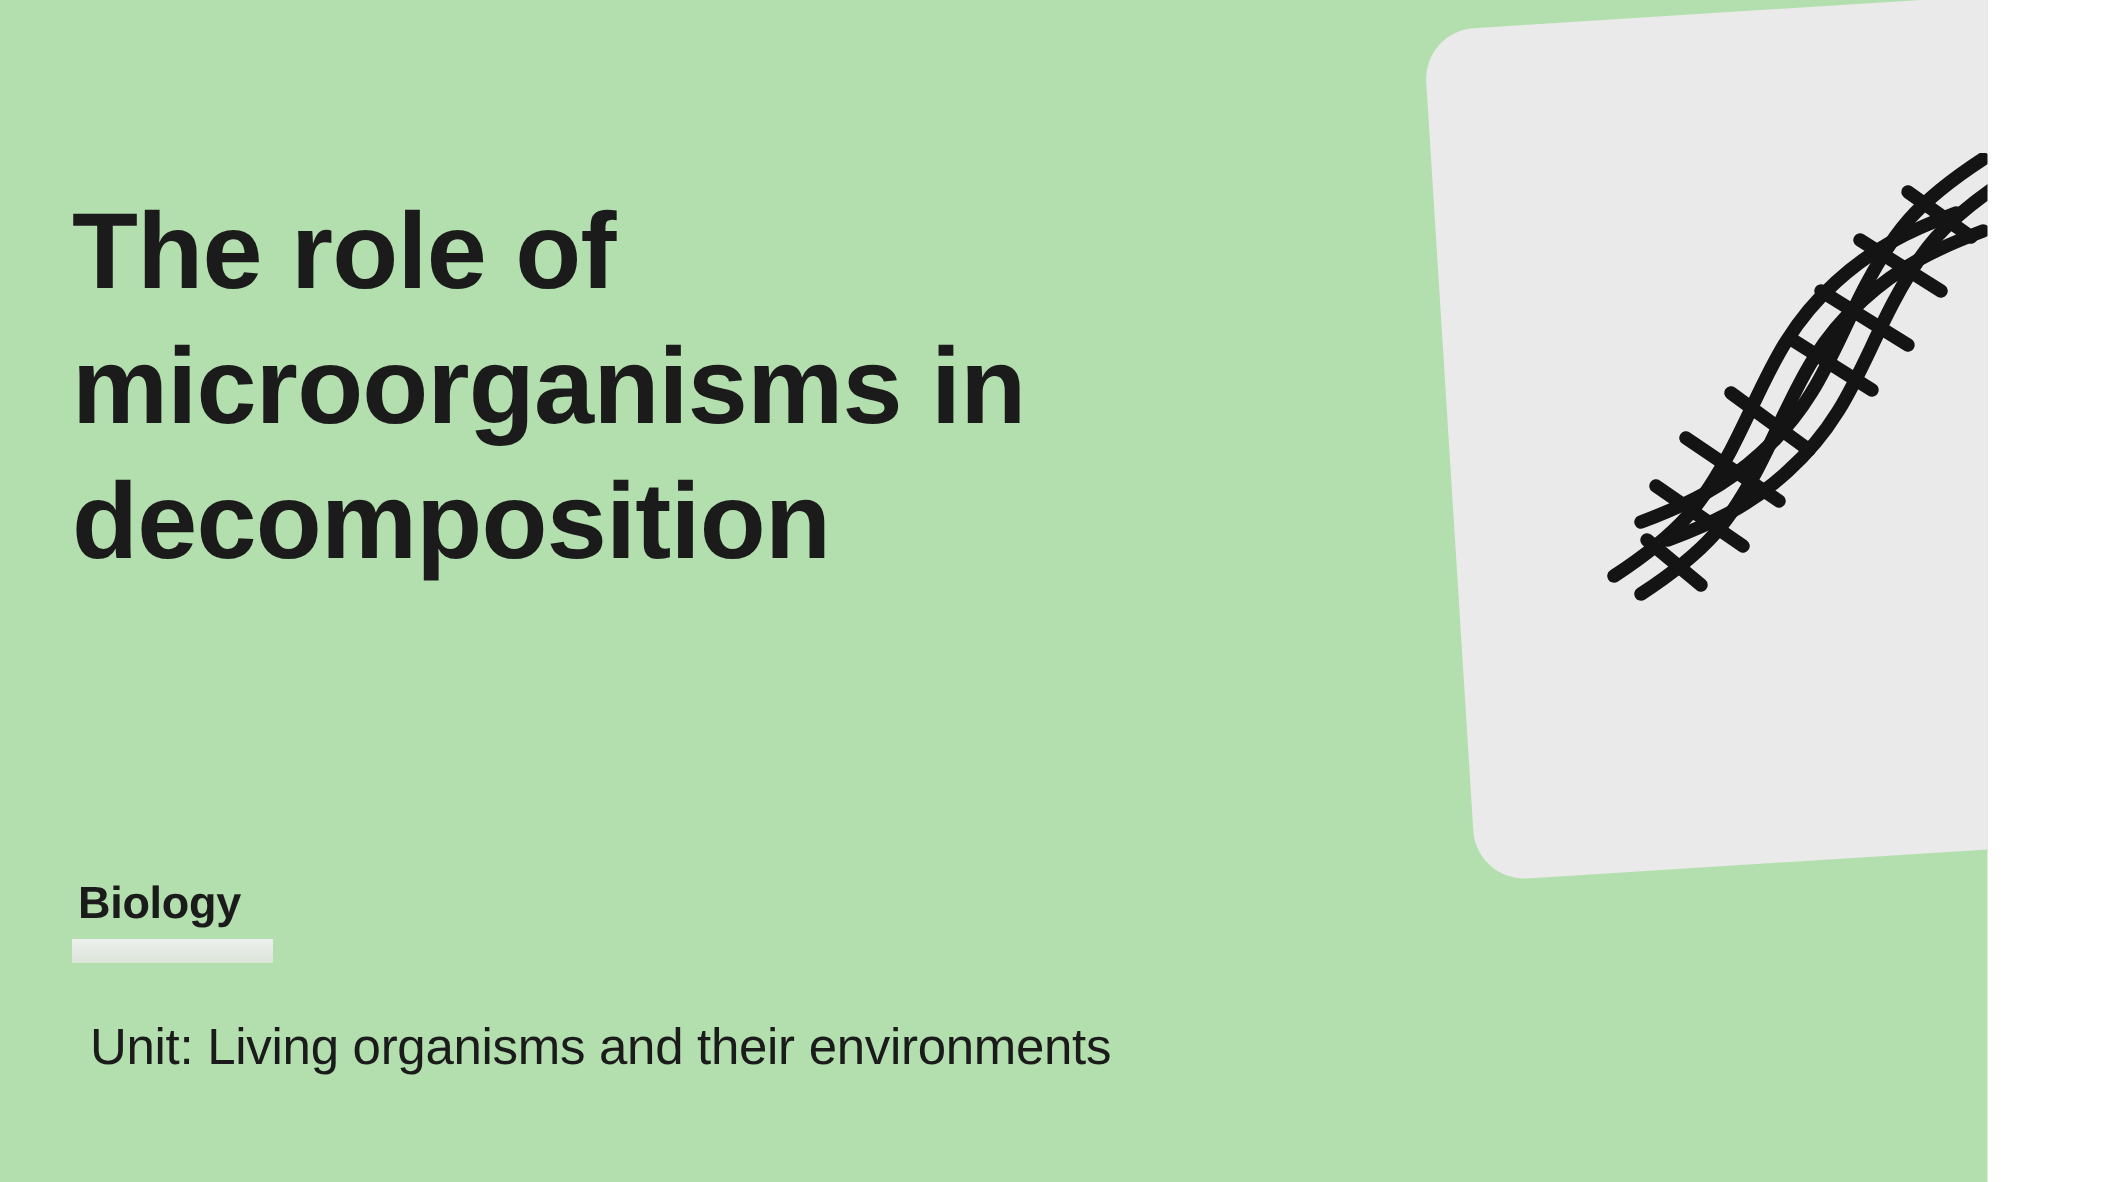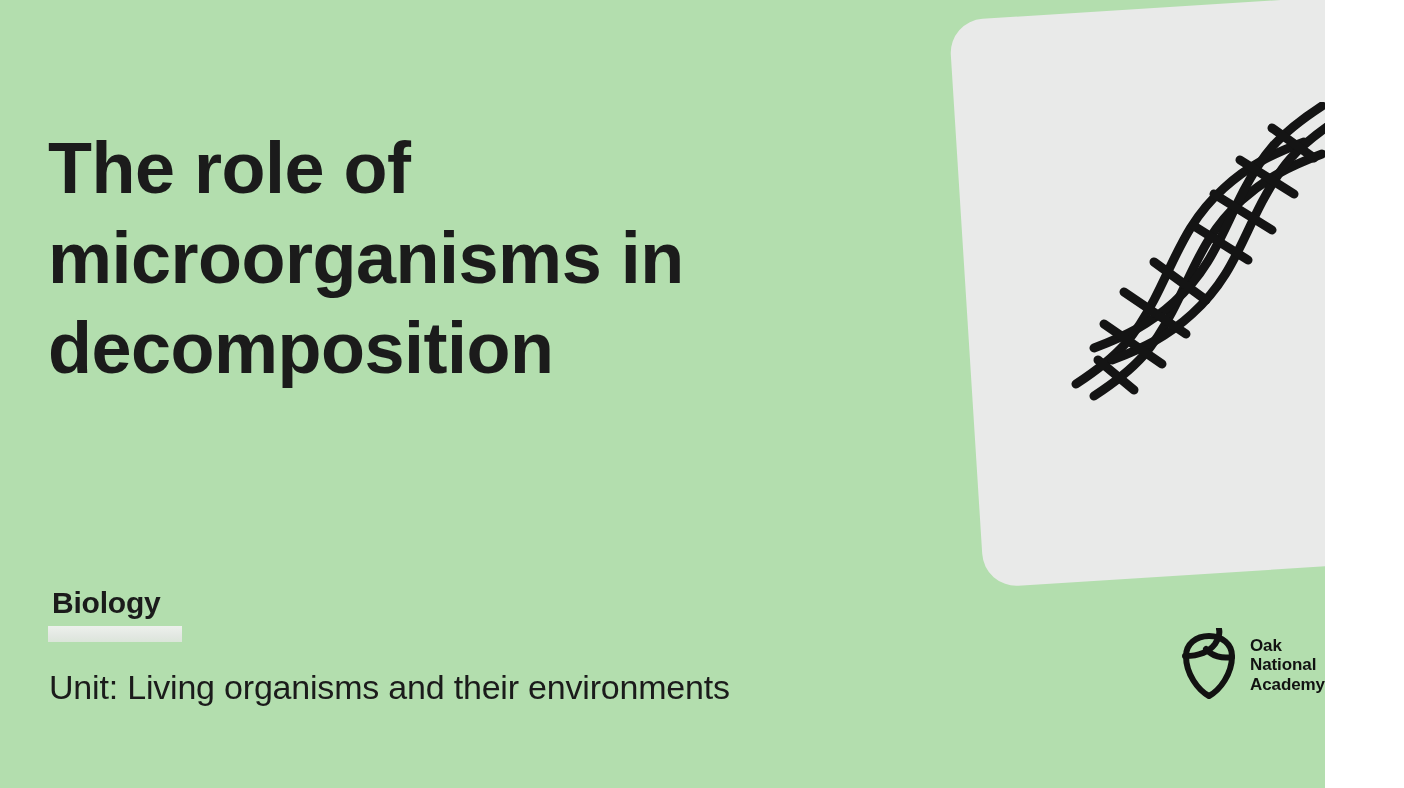--- a/index.html
+++ b/index.html
@@ -87,21 +87,21 @@
     position: absolute;
     z-index: 1;
     left: 0;
     bottom: -16px;
     width: 134px;
     height: 16px;
     background: linear-gradient(180deg, #f2f2f2 0%, #e7e9e7 60%, #dfe6dd 100%);
     opacity: 0.92;
   }
   .unit {
-    margin: 1px;
+    margin: 12px;
     position: absolute;
     top: 85px;
     left: 0;
     font-size: 34px;
     line-height: 42px;
     font-weight: 400;
     color: #1b1b1b;
     letter-spacing: -0.2px;
     white-space: nowrap;
   }
@@ -166,28 +166,14 @@
     <div class="subject-wrap">
       <div class="subject-underline"></div>
       <p class="subject">Biology</p>
     </div>
     <p class="unit">
       <span class="unit-label">Unit:</span>
       <span class="unit-value">Living organisms and their environments</span>
     </p>
   </div>
 
-  <div class="logo">
-    <svg class="logo-mark" viewBox="0 0 62 74" aria-hidden="true">
-      <g fill="none" stroke="#121212" stroke-width="6" stroke-linecap="round" stroke-linejoin="round">
-        <path d="M8 28 C 8 16, 18 8, 31 8 C 44 8, 54 16, 54 28 C 54 46, 42 62, 31 68 C 20 62, 8 46, 8 28 Z"></path>
-        <path d="M7 28 C 20 28, 31 24, 37 16 C 41 10, 42 5, 41 1"></path>
-        <path d="M54 29 C 44 31, 34 28, 28 21"></path>
-      </g>
-    </svg>
-    <div class="logo-text">
-      <span>Oak</span>
-      <span>National</span>
-      <span>Academy</span>
-    </div>
-  </div>
 
 </div>
 
 </body></html>

